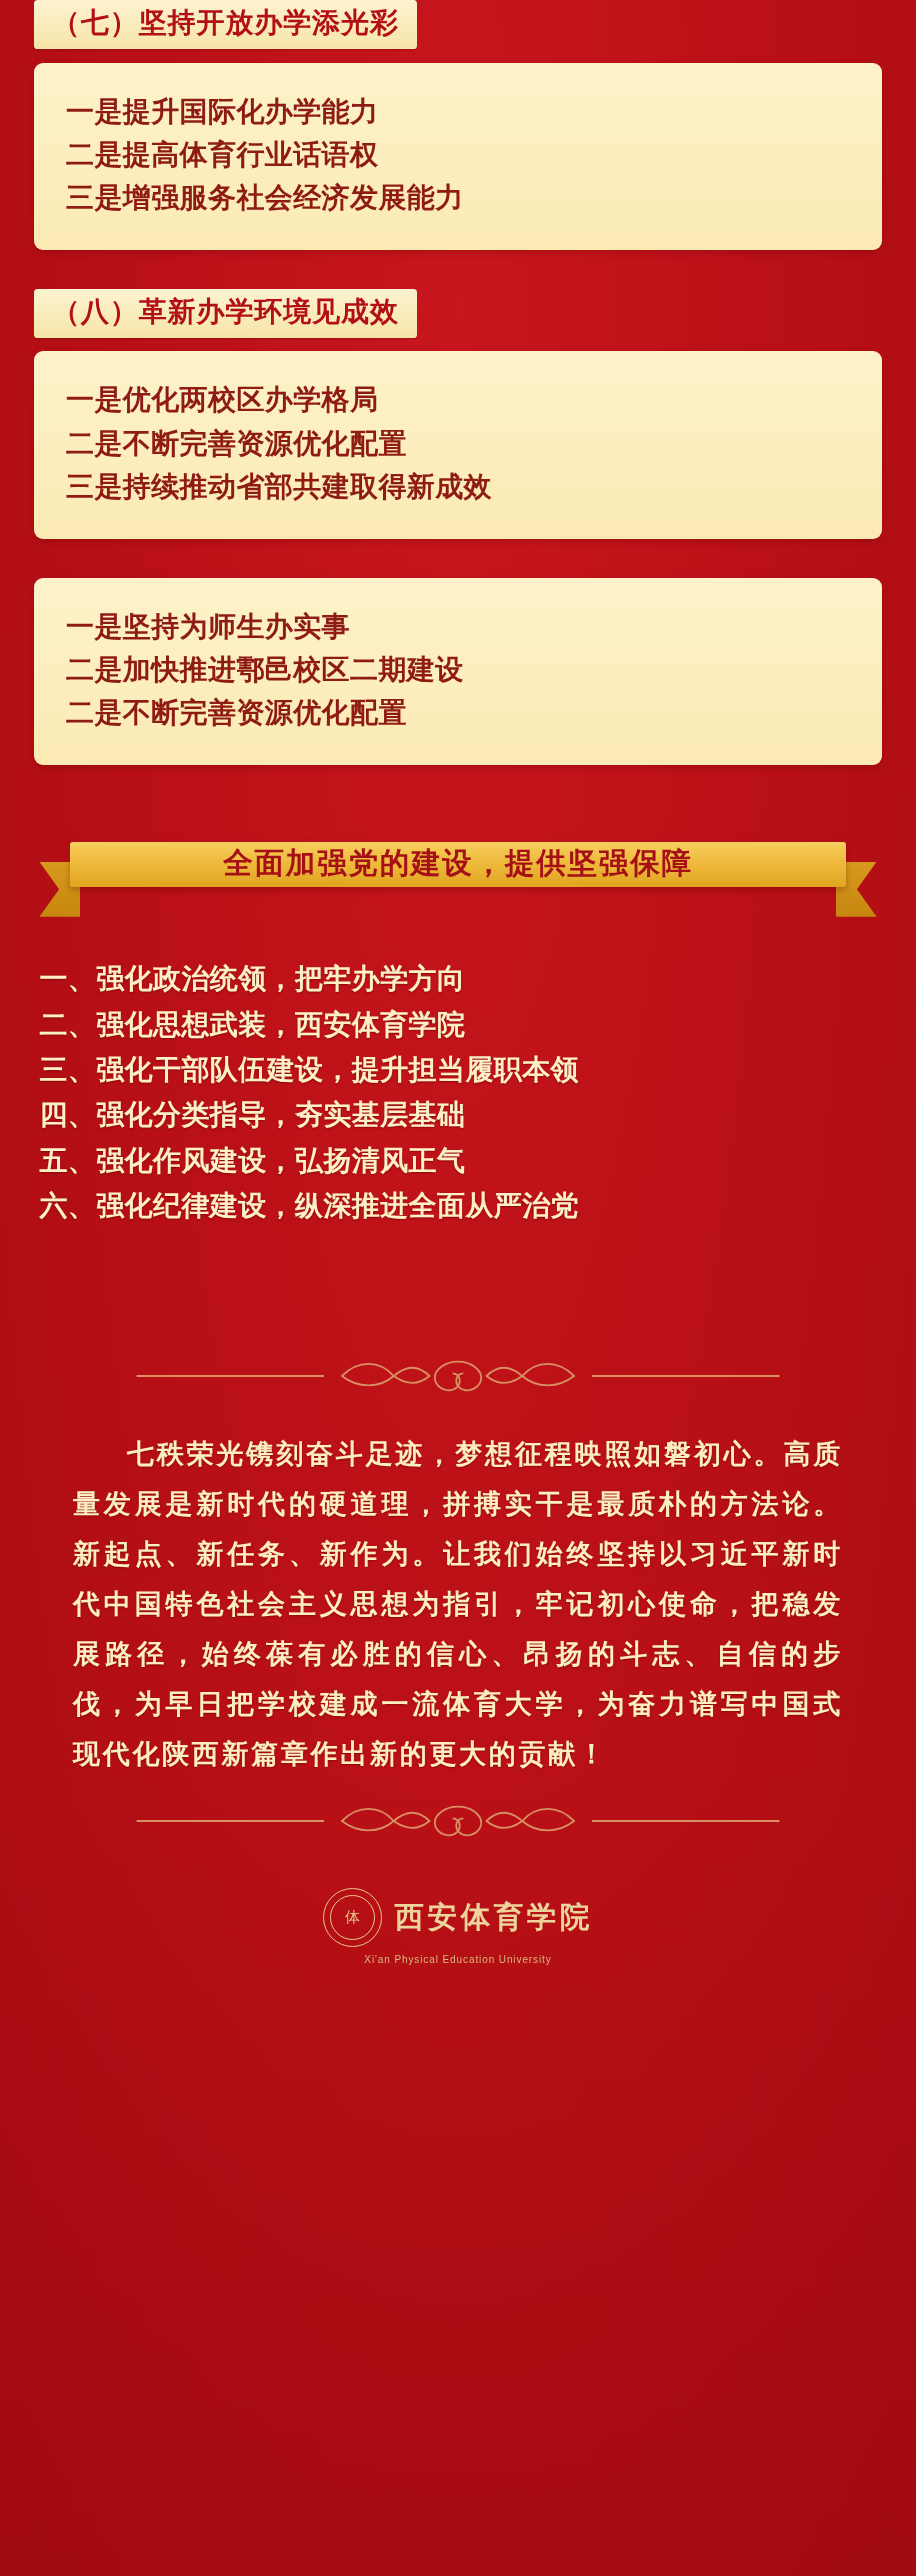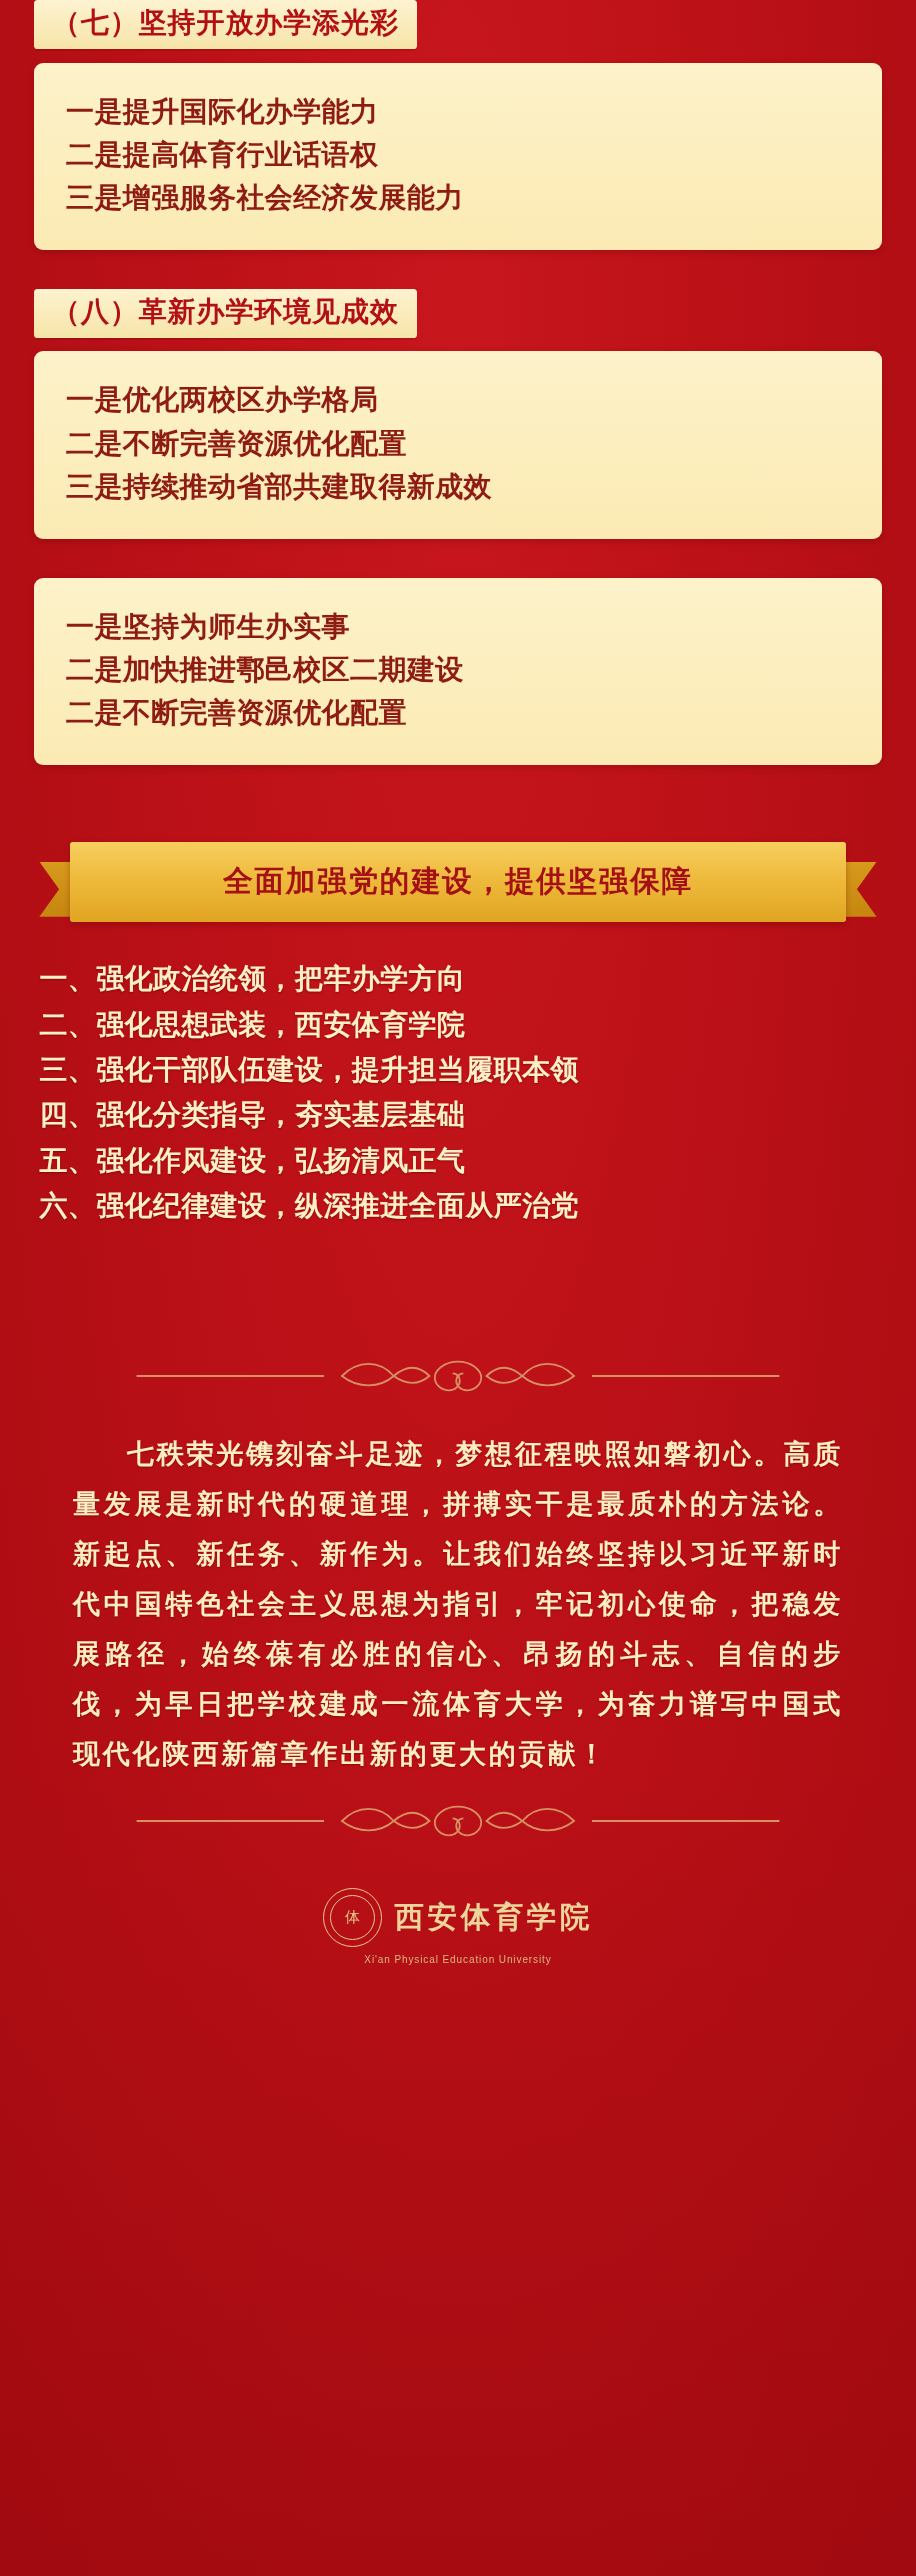--- a/index.html
+++ b/index.html
@@ -74,21 +74,21 @@
   .ribbon-area {
     position: relative;
     margin: 70px 0 36px 0;
     height: 82px;
   }
   .ribbon-main {
     position: absolute;
     left: 36px;
     right: 36px;
     top: 7.2px;
-    height: 80px;
+    height: 45px;
     background: linear-gradient(to bottom, #f7cf5e 0%, #eeb93b 48%, #e0a521 100%);
     border-radius: 2.7px;
     box-shadow: 0 2.7px 6.3px rgba(90,0,0,0.3);
     display: flex;
     align-items: center;
     justify-content: center;
   }
   .ribbon-main .txt {
     color: #a51016;
     font-size: 29.5px;

